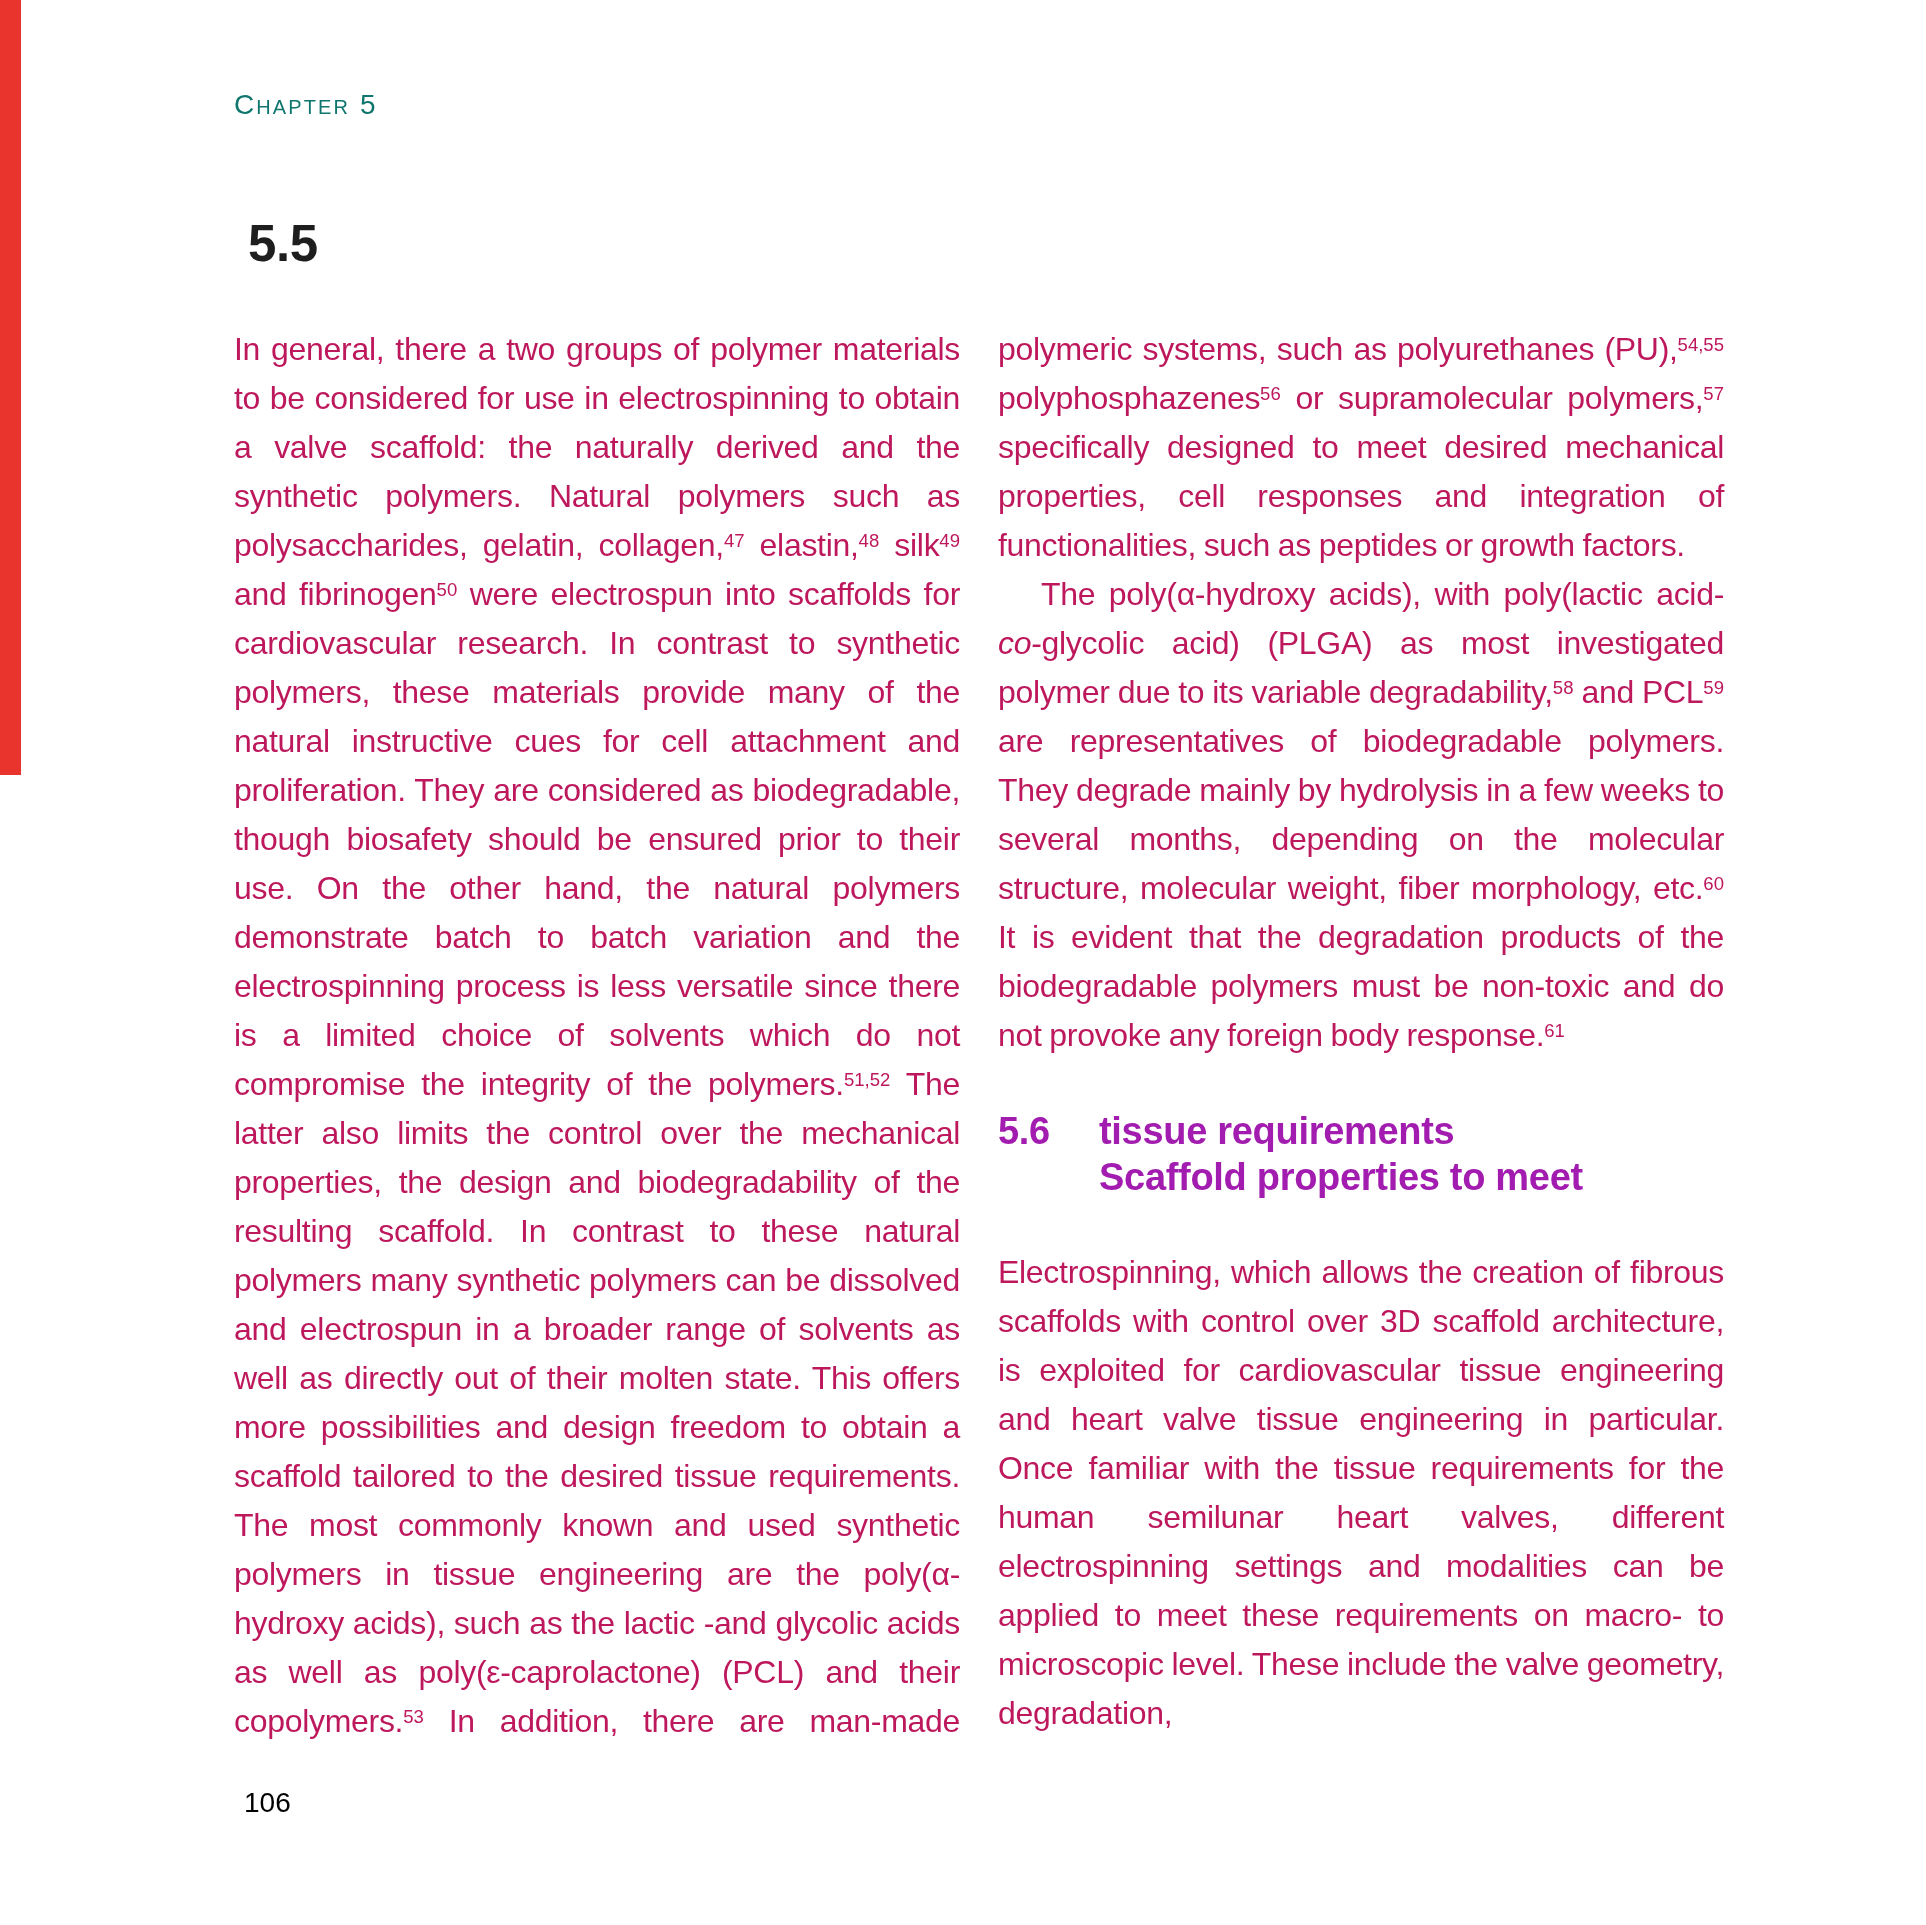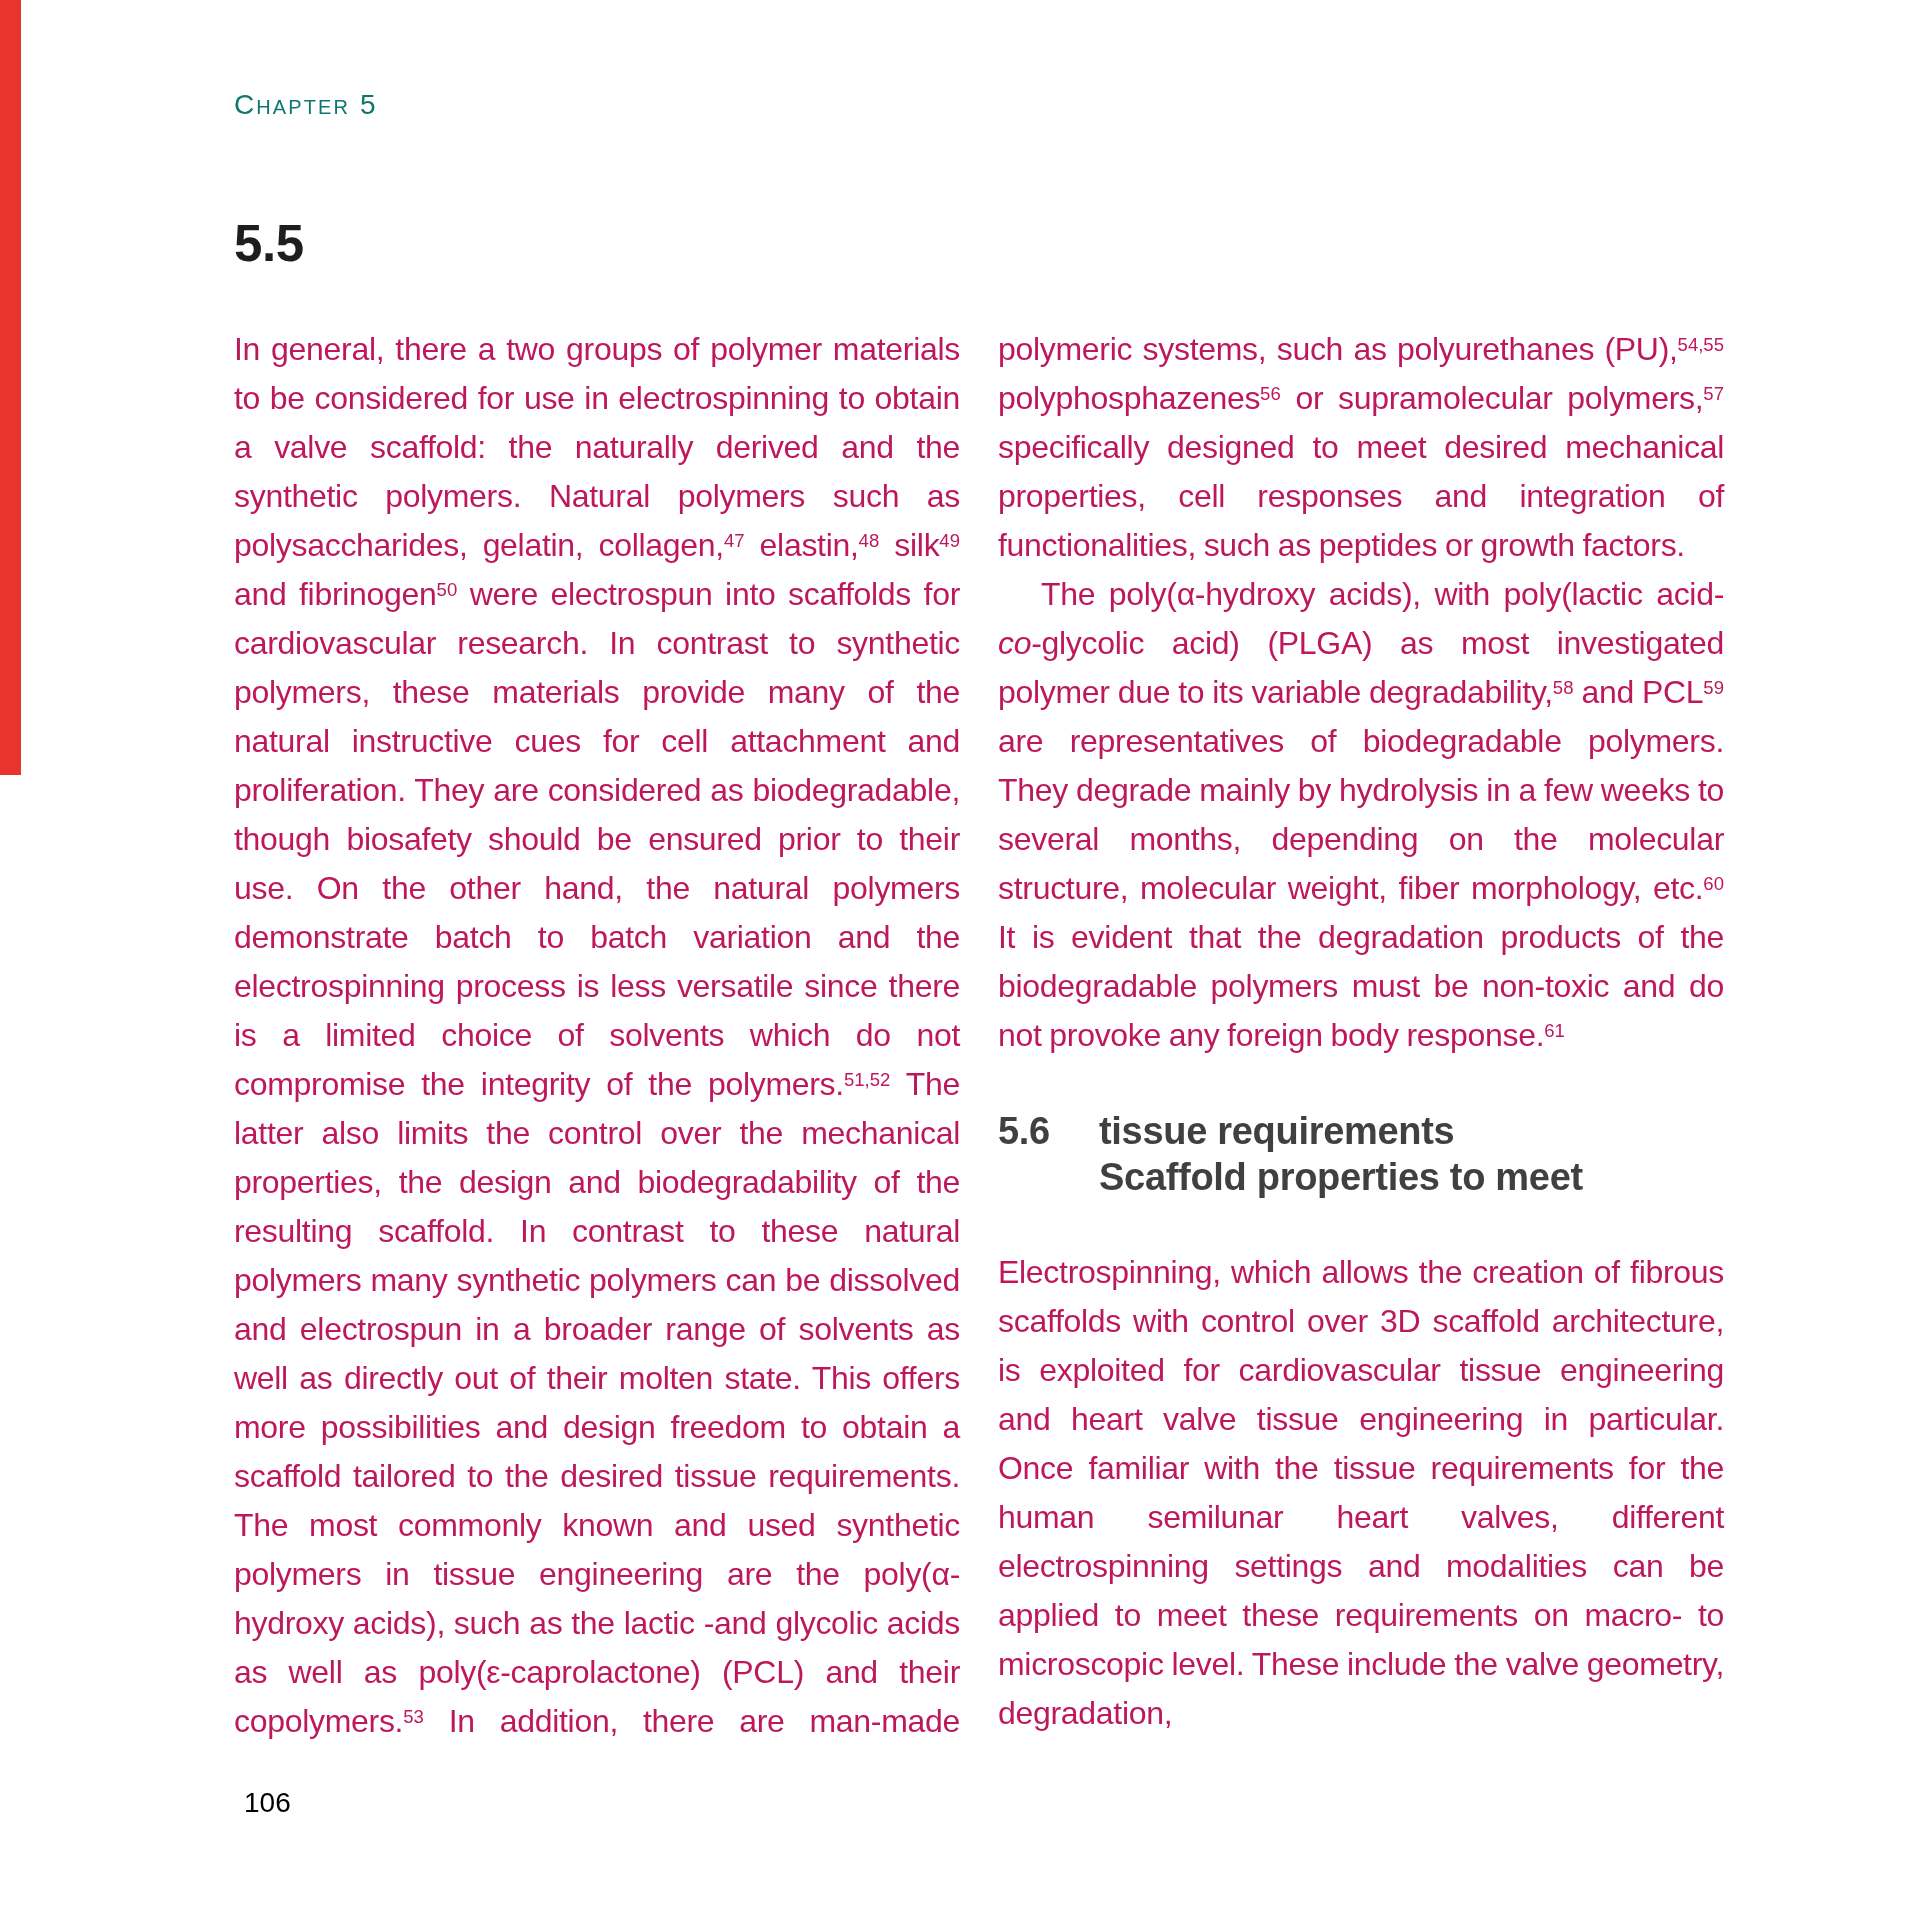--- a/index.html
+++ b/index.html
@@ -15,21 +15,21 @@
     width: 21.4px; height: 775px;
   }
   .running-header {
     position: absolute; left: 234px; top: 91px;
     font-variant: small-caps;
     font-size: 28px; line-height: 1;
     letter-spacing: 2.1px;
     color: #0f766e;
   }
   .heading-55 {
-    position: absolute; left: 234px; top: 218px;
+    position: absolute; left: 248px; top: 218px;
     display: flex; align-items: flex-end;
     font-weight: bold; font-size: 51px; line-height: 1;
     color: #1e1e1e;
     letter-spacing: -0.4px;
   }
   .heading-55 .sec-num { width: 97px; flex: 0 0 auto; }
   .columns {
     position: absolute; left: 234px; top: 325px;
     width: 1490px;
     display: flex; gap: 38px;
@@ -47,21 +47,21 @@
   .sup {
     font-size: 0.58em;
     position: relative; top: -0.5em;
     vertical-align: baseline; line-height: 0;
     letter-spacing: 0;
   }
   em { font-style: italic; }
   .heading-56 {
     display: flex; align-items: flex-start;
     font-weight: bold; font-size: 38px; line-height: 46px;
-    color: #404040;
+    color: #a21caf;
     margin: 48px 0 48px 0;
     letter-spacing: -0.3px;
   }
   .heading-56 .sec-num { width: 101px; flex: 0 0 auto; }
   .page-number {
     position: absolute; left: 244px; top: 1789px;
     font-size: 28px; line-height: 1;
     color: #000000;
   }
 </style>

